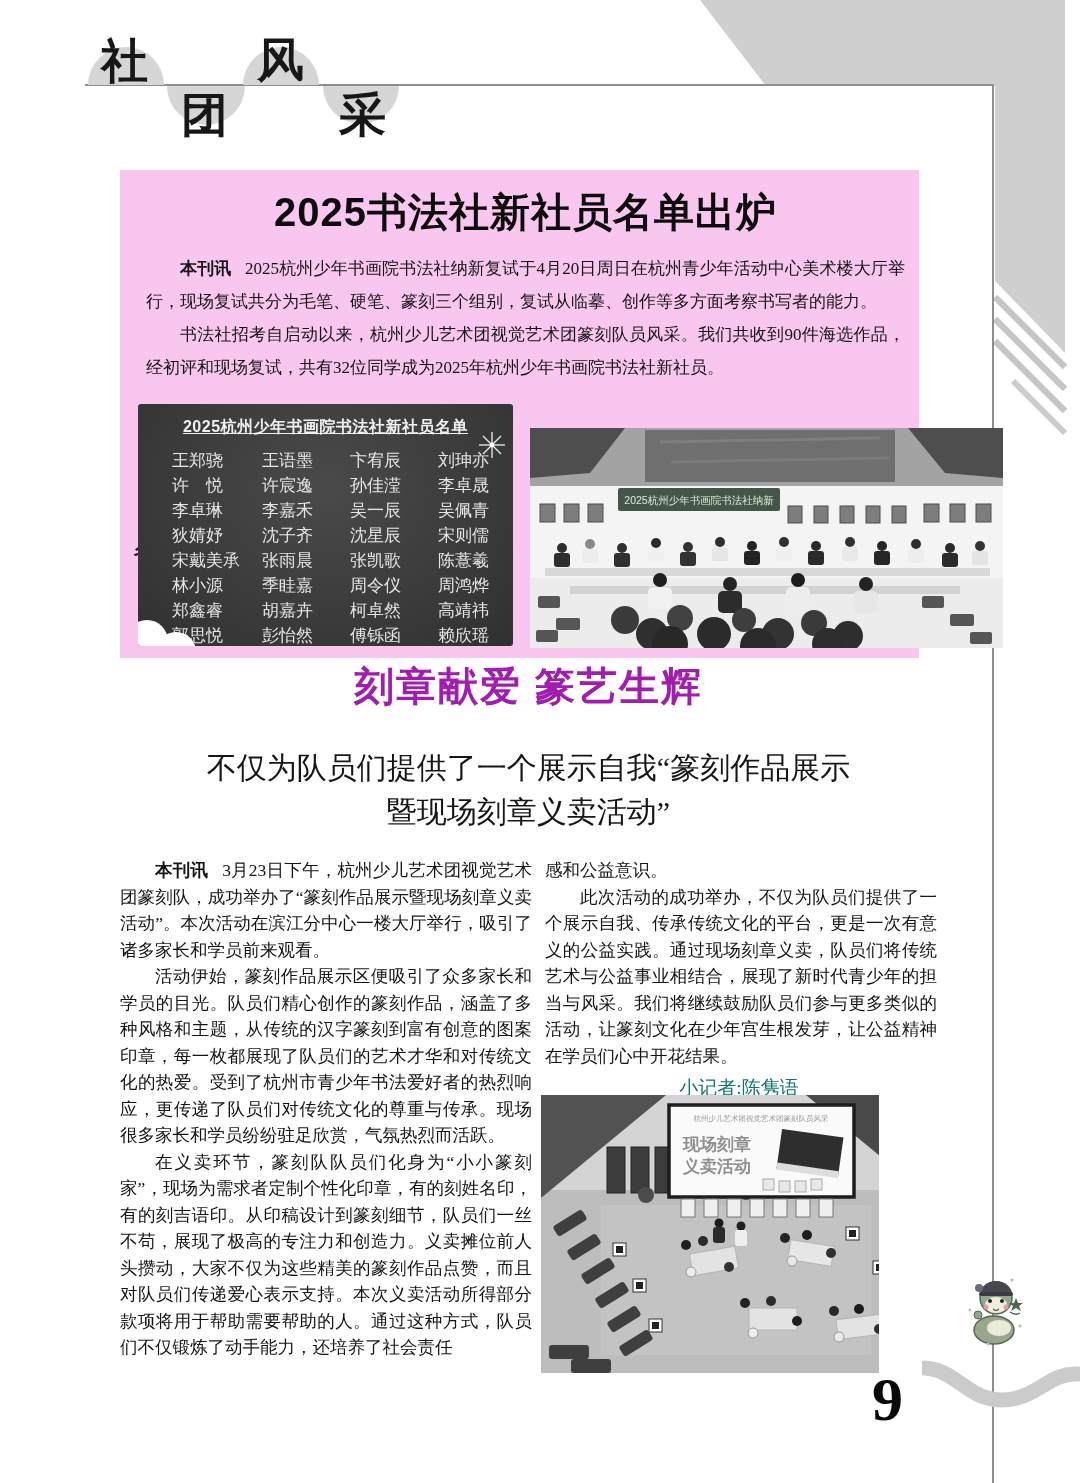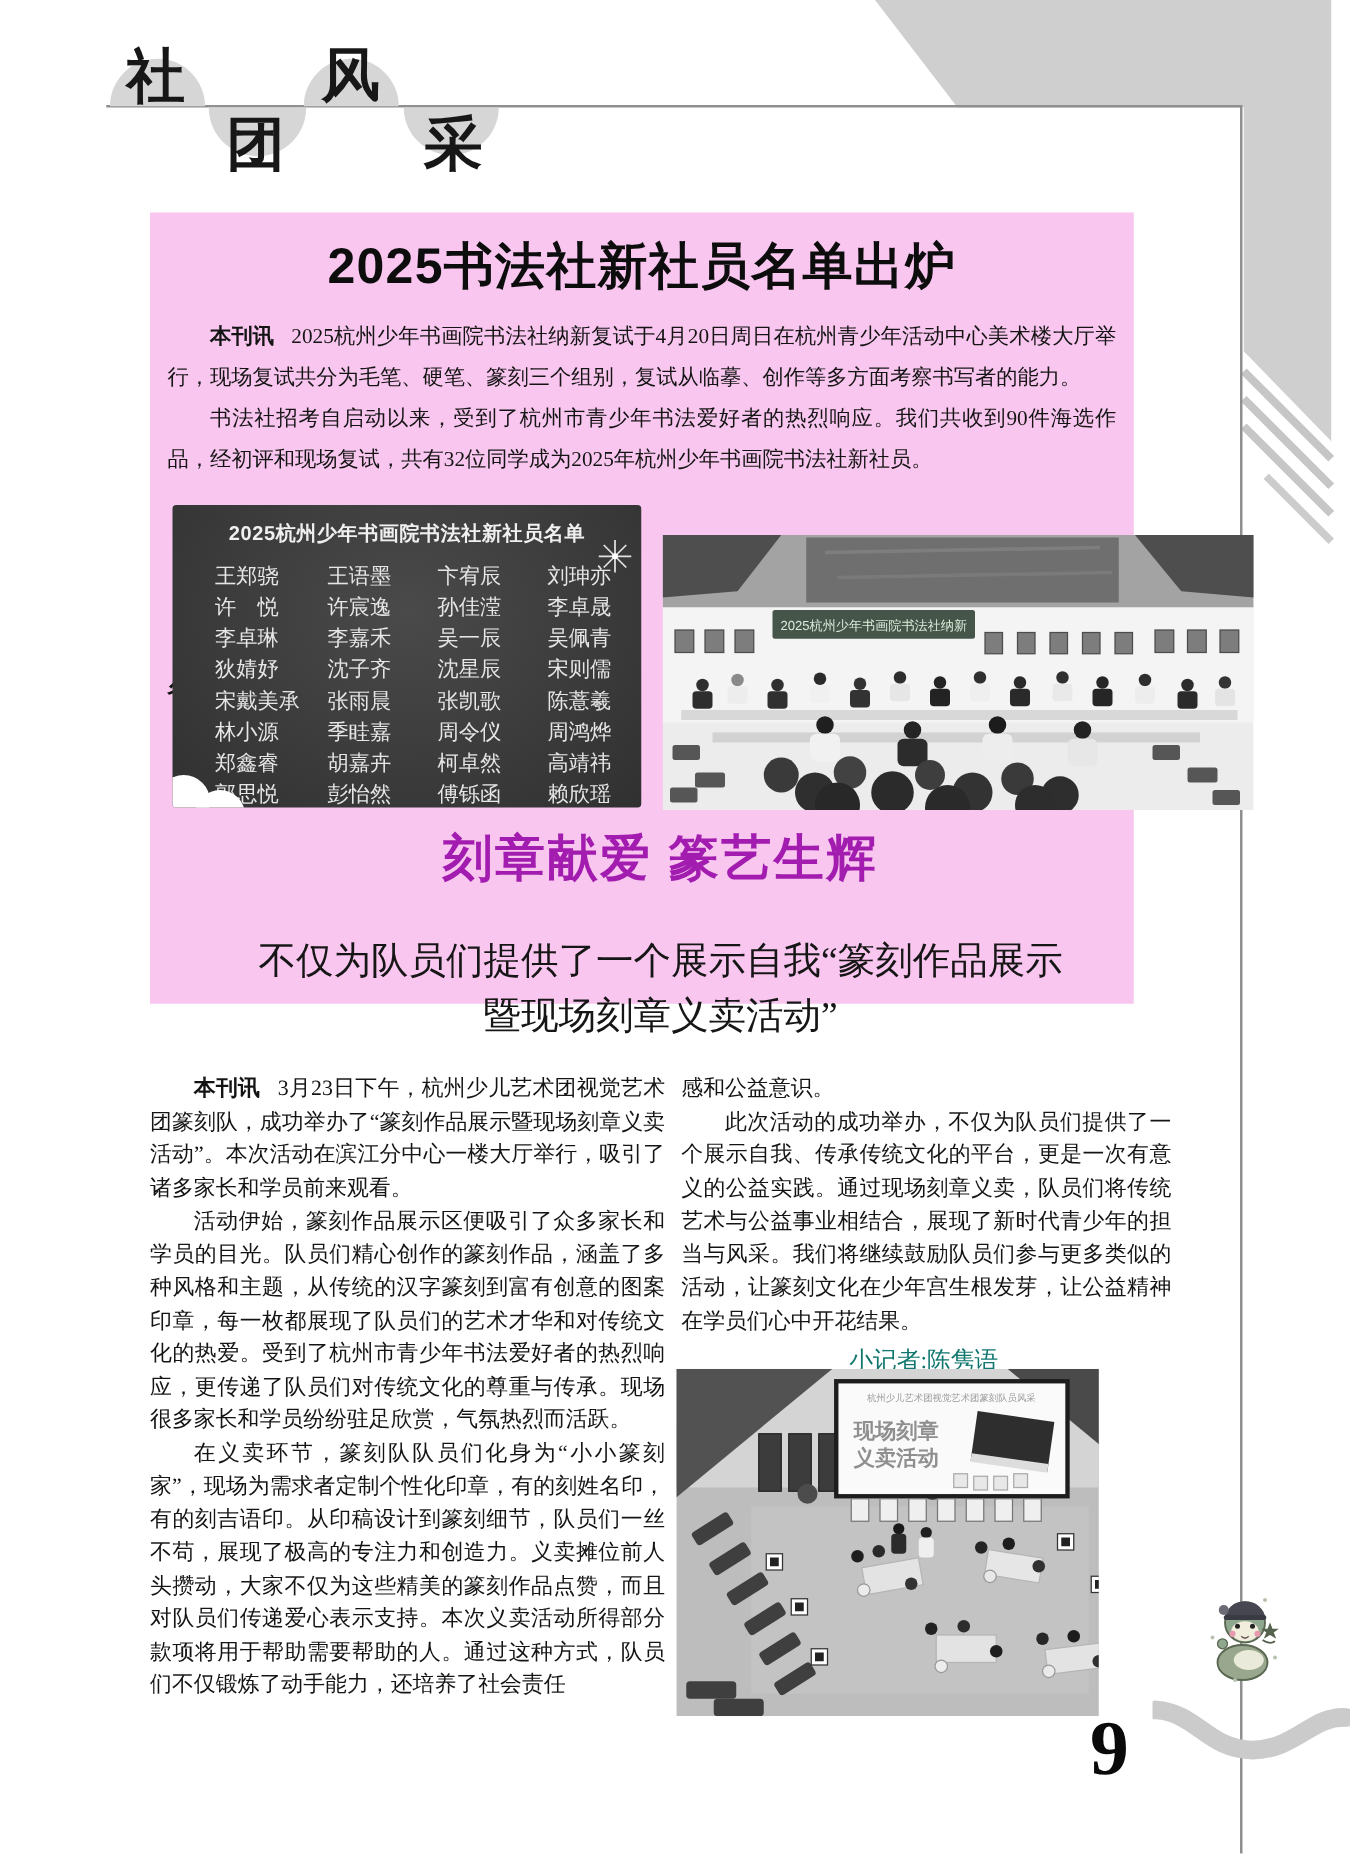--- a/index.html
+++ b/index.html
@@ -12,37 +12,37 @@
   .corner-svg{position:absolute;left:695px;top:0;}
 
   
   .bubble{position:absolute;background:#d6d6d6;}
   .bubble.up{border-radius:40px 40px 0 0;}
   .bubble.down{border-radius:0 0 40px 40px;}
   .logo-char{position:absolute;font-family:"Liberation Sans","DejaVu Sans",sans-serif;
              font-weight:900;font-size:47px;line-height:1;color:#171717;}
 
   
-  .pink-box{position:absolute;left:120px;top:170px;width:787px;height:633px;background:#f8c6ee;}
+  .pink-box{position:absolute;left:120px;top:170px;width:787px;height:488px;background:#f8c6ee;padding-left:12px;}
   .a1-title{margin:0;padding-top:15px;text-align:center;font-family:"Liberation Sans","DejaVu Sans",sans-serif;
             font-weight:900;font-size:40px;letter-spacing:1px;color:#0d0d0d;}
   .a1-body{margin:12px 14px 0 14px;}
   .body-para{margin:0;text-align:justify;text-indent:2em;color:#141414;}
   .a1-body .body-para{font-size:17px;line-height:33px;}
   .no-indent{text-indent:0;}
   .lede{font-family:Liberation Serif, serif;font-weight:bold;margin-right:.8em;}
   .a1-byline{position:absolute;right:58px;top:358px;font-size:19px;color:#222;}
   .a1-intro{position:absolute;left:14px;top:368px;font-family:"Liberation Sans","DejaVu Sans",sans-serif;
             font-weight:bold;font-size:19px;}
 
   
   .roster{position:absolute;left:18px;top:234px;width:375px;height:242px;border-radius:3px;overflow:hidden;
           background:radial-gradient(ellipse at 50% 35%, #4a4a4a 0%, #383838 70%, #303030 100%);}
   .roster-title{margin-top:13px;text-align:center;font-family:"Liberation Sans","DejaVu Sans",sans-serif;
-                font-weight:bold;font-size:16px;letter-spacing:.5px;color:#f0f0f0;}
+                font-weight:bold;font-size:16px;letter-spacing:.5px;color:#f0f0f0;text-decoration:underline;}
   .roster-grid{margin:12px 18px 0 34px;display:grid;grid-template-columns:90px 88px 88px auto;
                row-gap:4px;font-family:"Liberation Sans","DejaVu Sans",sans-serif;
                font-size:17px;line-height:21px;color:#e6e6e6;white-space:pre;}
   .roster-sparkle{position:absolute;right:6px;top:26px;}
   .roster-cloud1{position:absolute;left:-12px;bottom:-16px;width:42px;height:42px;border-radius:50%;background:#fff;}
   .roster-cloud2{position:absolute;left:18px;bottom:-26px;width:40px;height:40px;border-radius:50%;background:#fff;}
 
   
   .photo1{position:absolute;left:410px;top:258px;width:473px;height:220px;overflow:hidden;}
   .photo2{position:absolute;left:541px;top:1095px;width:338px;height:278px;overflow:hidden;}
@@ -93,21 +93,21 @@
     <span class="logo-char" style="left:181px;top:91px;">团</span>
     <span class="logo-char" style="left:257px;top:36px;">风</span>
     <span class="logo-char" style="left:339px;top:91px;">采</span>
   </div>
 
   <section class="pink-box">
     <h1 class="a1-title">2025书法社新社员名单出炉</h1>
 
     <div class="a1-body">
         <p class="body-para"><b class="lede">本刊讯</b>2025杭州少年书画院书法社纳新复试于4月20日周日在杭州青少年活动中心美术楼大厅举行，现场复试共分为毛笔、硬笔、篆刻三个组别，复试从临摹、创作等多方面考察书写者的能力。</p>
-        <p class="body-para">书法社招考自启动以来，受到了杭州市青少年书法爱好者的热烈响应。我们共收到90件海选作品，经初评和现场复试，共有32位同学成为2025年杭州少年书画院书法社新社员。</p>
+        <p class="body-para">书法社招考自启动以来，杭州少儿艺术团视觉艺术团篆刻队员风采。我们共收到90件海选作品，经初评和现场复试，共有32位同学成为2025年杭州少年书画院书法社新社员。</p>
       </div>
 
     <div class="a1-byline">小记者:梁雨时</div>
     <div class="a1-intro">名单如下:</div>
 
     <div class="roster">
       <div class="roster-title">2025杭州少年书画院书法社新社员名单</div>
       <div class="roster-grid"><span class="roster-name">王郑骁</span><span class="roster-name">王语墨</span><span class="roster-name">卞宥辰</span><span class="roster-name">刘珅亦</span><span class="roster-name">许　悦</span><span class="roster-name">许宸逸</span><span class="roster-name">孙佳滢</span><span class="roster-name">李卓晟</span><span class="roster-name">李卓琳</span><span class="roster-name">李嘉禾</span><span class="roster-name">吴一辰</span><span class="roster-name">吴佩青</span><span class="roster-name">狄婧妤</span><span class="roster-name">沈子齐</span><span class="roster-name">沈星辰</span><span class="roster-name">宋则儒</span><span class="roster-name">宋戴美承</span><span class="roster-name">张雨晨</span><span class="roster-name">张凯歌</span><span class="roster-name">陈薏羲</span><span class="roster-name">林小源</span><span class="roster-name">季眭嘉</span><span class="roster-name">周令仪</span><span class="roster-name">周鸿烨</span><span class="roster-name">郑鑫睿</span><span class="roster-name">胡嘉卉</span><span class="roster-name">柯卓然</span><span class="roster-name">高靖祎</span><span class="roster-name">郭思悦</span><span class="roster-name">彭怡然</span><span class="roster-name">傅铄函</span><span class="roster-name">赖欣瑶</span></div>
       <svg class="roster-sparkle" width="30" height="30" viewBox="0 0 30 30">
         <g stroke="#ffffff" stroke-width="1.4" opacity="0.85">

